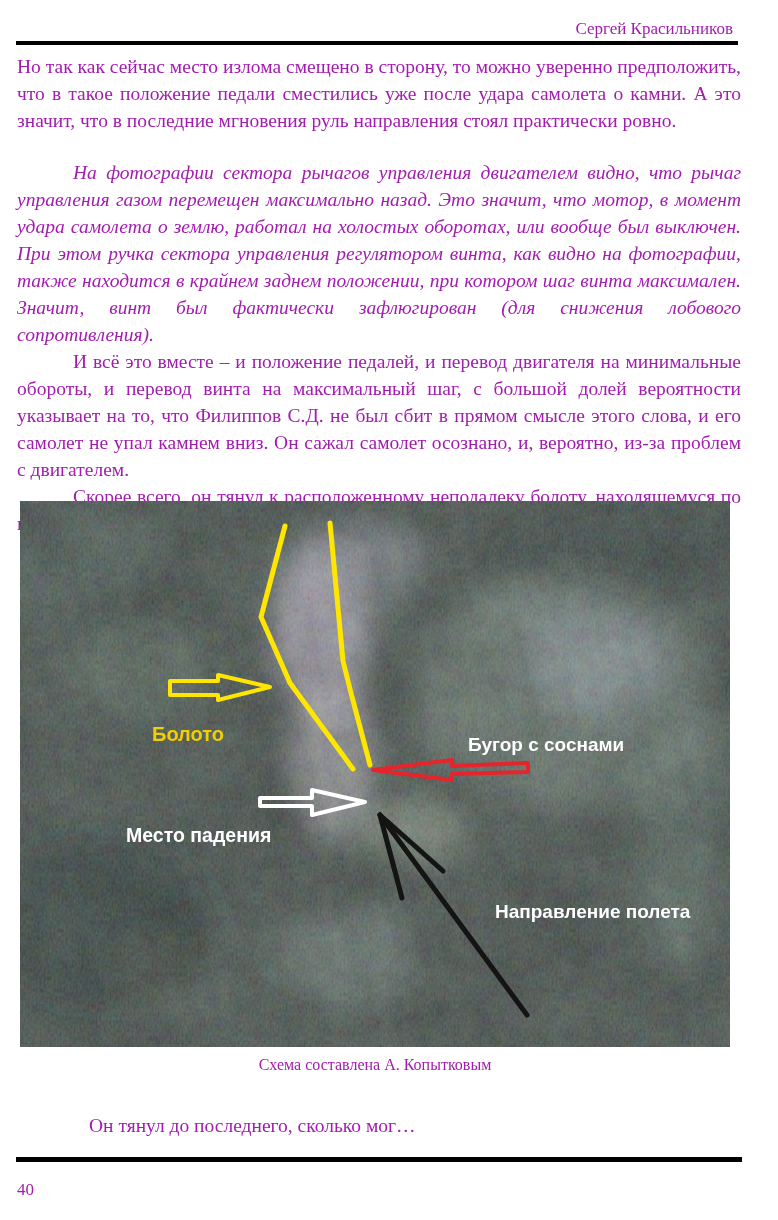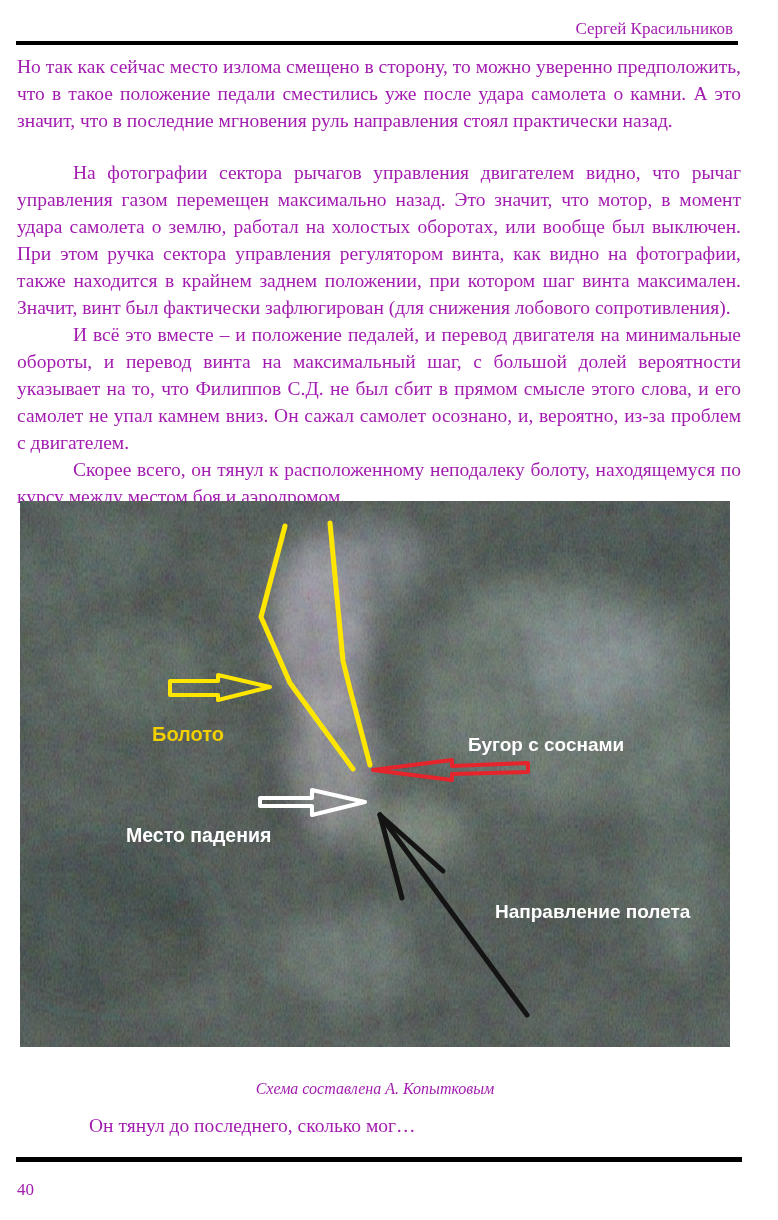--- a/index.html
+++ b/index.html
@@ -16,32 +16,32 @@
     position:absolute; top:41px; left:16px; width:722px; height:4px;
     background:#000;
   }
   .textblock {
     position:absolute; top:53px; left:17px; width:724px;
   }
   .textblock p {
     margin:0; font-size:19.5px; line-height:27px; text-align:justify;
   }
   .indent { text-indent:56px; }
-  .gap-before { margin-top:25px !important; }
+  .gap-before { margin-top:25px !important;font-style:italic; }
   .map-figure {
     position:absolute; top:501px; left:20px; width:710px; height:546px;
     margin:0; line-height:0;
   }
   .map-figure svg { display:block; }
   .map-label {
     font-family:"Liberation Sans", sans-serif; font-weight:bold;
   }
   .caption {
-    position:absolute; top:1080px; left:20px; width:710px;
-    text-align:center; font-style:italic; font-size:16px; line-height:18px;
+    position:absolute; top:1056px; left:20px; width:710px;
+    text-align:center; font-size:16px; line-height:18px;
   }
   .closing {
     position:absolute; top:1096px; left:17px; width:724px;
     font-size:19.5px; line-height:27px; text-indent:56px; margin:16px;
   }
   .bottom-rule {
     position:absolute; top:1157px; left:16px; width:726px; height:5px;
     background:#000;
   }
   .page-number {
@@ -52,21 +52,21 @@
 <body>
 
 <div class="page">
 
   <div class="header">
     <span>Сергей Красильников</span>
   </div>
   <div class="top-rule"></div>
 
   <div class="textblock">
-    <p>Но так как сейчас место излома смещено в сторону, то можно уверенно предположить, что в такое положение педали сместились уже после удара самолета о камни. А это значит, что в последние мгновения руль направления стоял практически назад.</p>
+    <p>Но так как сейчас место излома смещено в сторону, то можно уверенно предположить, что в такое положение педали сместились уже после удара самолета о камни. А это значит, что в последние мгновения руль направления стоял практически ровно.</p>
     <p class="indent gap-before">На фотографии сектора рычагов управления двигателем видно, что рычаг управления газом перемещен максимально назад. Это значит, что мотор, в момент удара самолета о землю, работал на холостых оборотах, или вообще был выключен. При этом ручка сектора управления регулятором винта, как видно на фотографии, также находится в крайнем заднем положении, при котором шаг винта максимален. Значит, винт был фактически зафлюгирован (для снижения лобового сопротивления).</p>
     <p class="indent">И всё это вместе – и положение педалей, и перевод двигателя на минимальные обороты, и перевод винта на максимальный шаг, с большой долей вероятности указывает на то, что Филиппов С.Д. не был сбит в прямом смысле этого слова, и его самолет не упал камнем вниз. Он сажал самолет осознано, и, вероятно, из-за проблем с двигателем.</p>
     <p class="indent">Скорее всего, он тянул к расположенному неподалеку болоту, находящемуся по курсу между местом боя и аэродромом.</p>
     <p class="indent">Но, то ли зацепил деревья, то ли потерял сознание (если был ранен)…</p>
   </div>
 
   <figure class="map-figure">
     <svg width="710" height="546" viewBox="0 0 710 546" xmlns="http://www.w3.org/2000/svg">
       <defs>
         <filter id="blotch" x="-10%" y="-10%" width="120%" height="120%">

